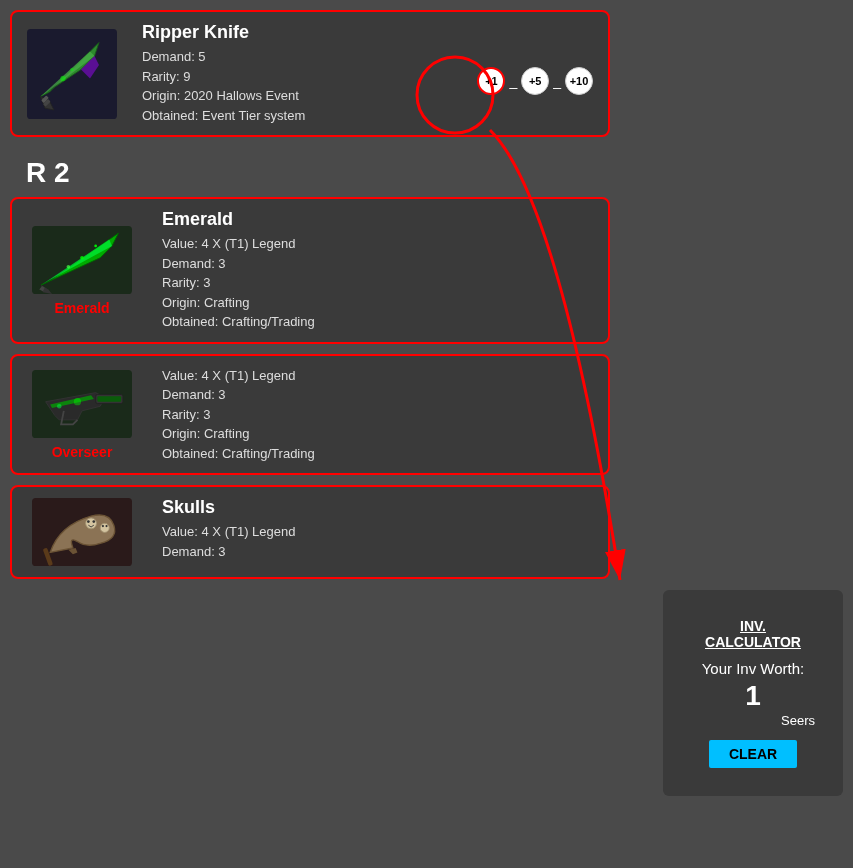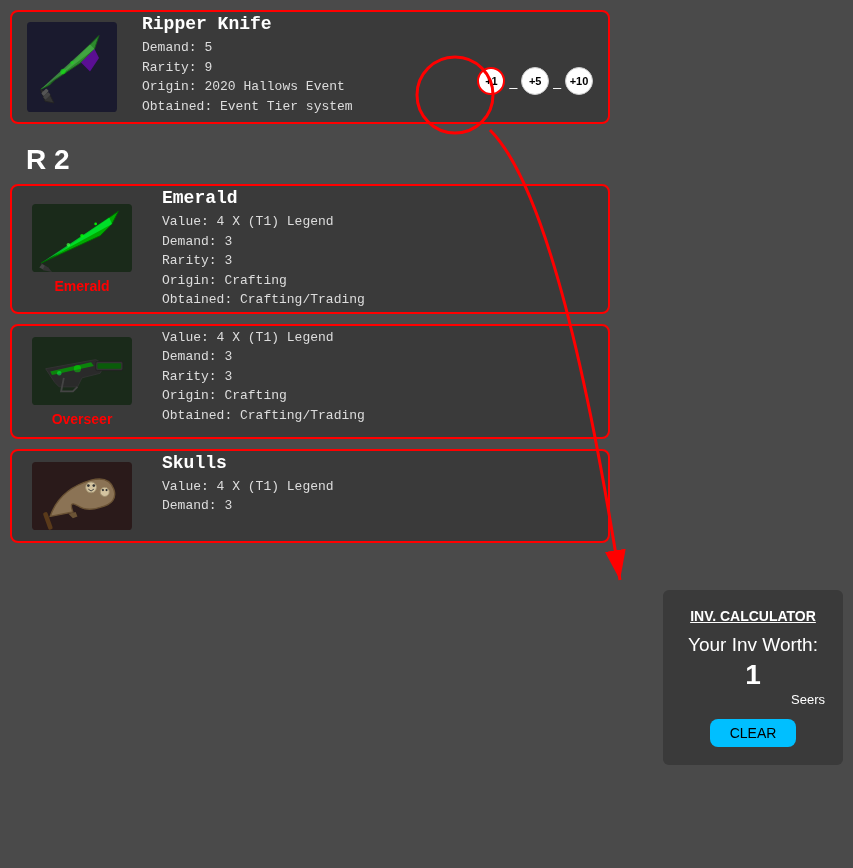--- a/index.html
+++ b/index.html
@@ -45,22 +45,21 @@
     .item-label {
       color: red;
       font-weight: bold;
       font-size: 14px;
       margin-top: 5px;
       text-align: center;
     }
 
     .item-info {
       flex: 1;
-      padding: 2px 10px;
-      font-family: Liberation Mono, monospace;
+      padding: 10px 10px;
     }
 
     .item-title {
       font-size: 18px;
       font-weight: bold;
       color: white;
       margin-bottom: 4px;
     }
 
     .item-detail {
@@ -147,34 +146,34 @@
     }
 
     
     .inv-calculator {
       position: absolute;
       right: 10px;
       top: 590px;
       width: 180px;
       background: #3a3a3a;
       border-radius: 6px;
-      padding: 18px;
+      padding: 28px;
       text-align: center;
     }
 
     .inv-calc-title {
       font-size: 14px;
       font-weight: bold;
       color: white;
       margin-bottom: 10px;
       text-decoration: underline;
     }
 
     .inv-worth-label {
-      font-size: 19px;
+      font-size: 15px;
       color: white;
       margin-bottom: 2px;
     }
 
     .inv-worth-value {
       font-size: 28px;
       font-weight: bold;
       color: white;
       line-height: 1.2;
     }
@@ -183,24 +182,24 @@
       font-size: 13px;
       color: white;
       margin-bottom: 12px;
       text-align: right;
     }
 
     .clear-btn {
       background: #00bfff;
       color: black;
       border: none;
-      border-radius: 8px;
+      border-radius: 2px;
       padding: 6px 20px;
       font-size: 14px;
-      font-weight: normal;
+      font-weight: bold;
       cursor: pointer;
     }
 
     
     .arrow-svg {
       position: absolute;
       top: 0;
       left: 0;
       pointer-events: none;
       z-index: 10;

